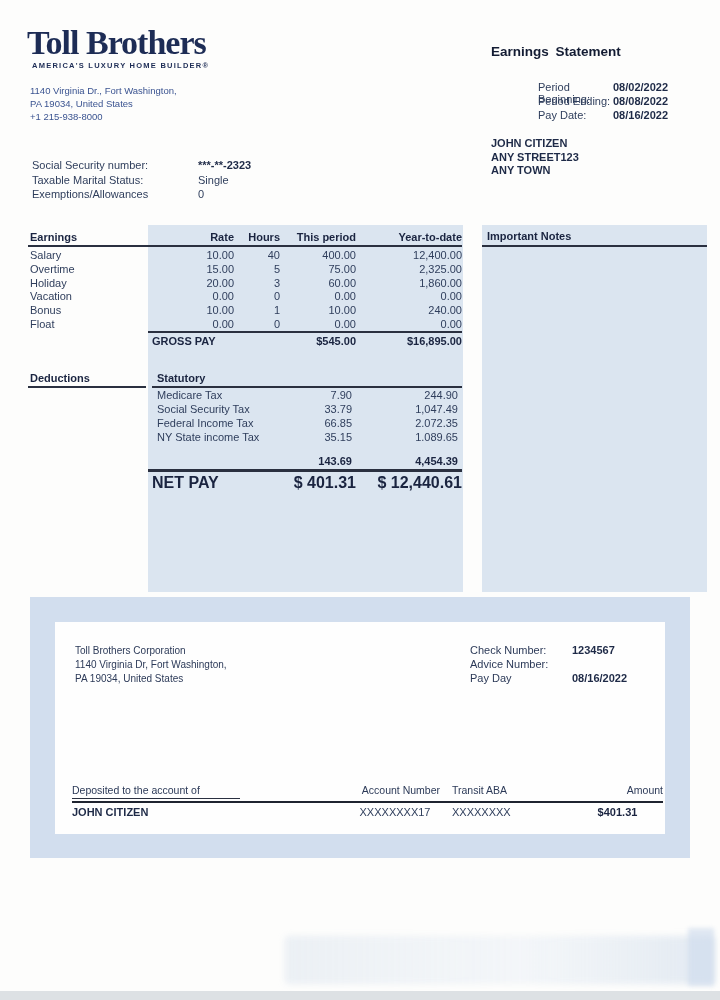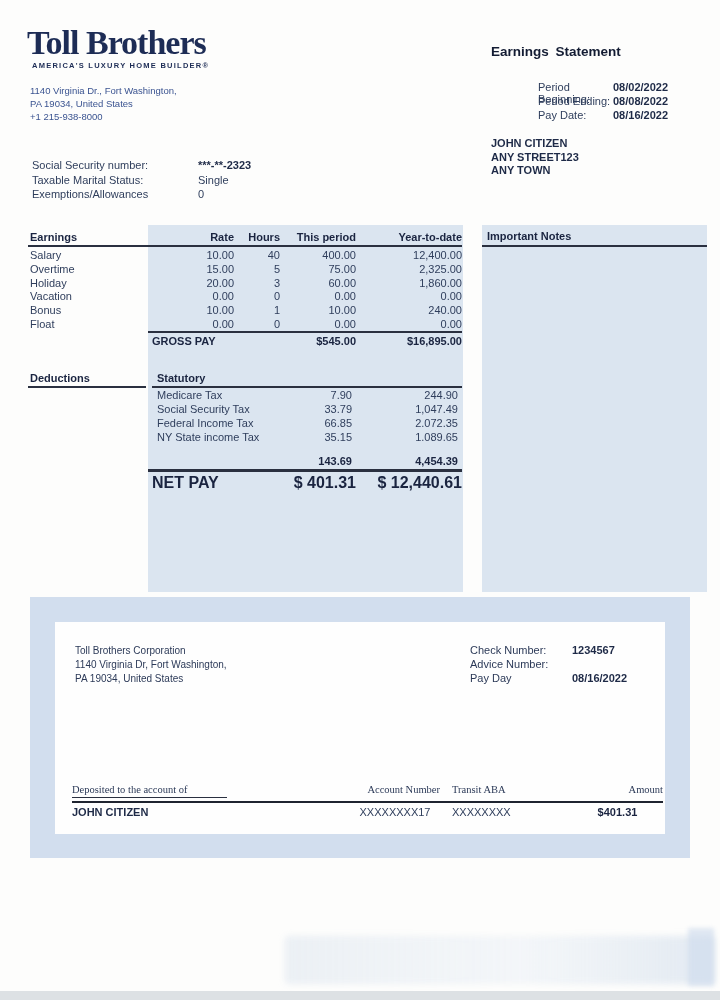--- a/index.html
+++ b/index.html
@@ -105,21 +105,21 @@
   .check-fields{ position:absolute; left:470px; top:644px; font-size:11px; }
   .cf-row{ display:flex; height:14px; align-items:baseline; }
   .cf-label{ width:102px; color:#2c3a58; }
   .cf-value{ font-weight:bold; color:#1e2a47; }
 
   .deposit{ position:absolute; left:72px; top:784px; width:591px; }
   .dep-head{
     display:grid; grid-template-columns:278px 90px 132px 91px;
     font-size:10.5px; color:#2c3a58; height:17px; align-items:baseline;
   }
-  .dep-head span{ text-align:right;font-family:Liberation Serif, serif; }
+  .dep-head span{ text-align:right; }
   .dep-head span:first-child{ text-align:left; }
   .dep-head .u{ display:inline-block; border-bottom:1.2px solid #2a3040; padding-bottom:2px; padding-right:40px; }
   .dep-head span:nth-child(3){ text-align:left; padding-left:12px; }
   .dep-thick{ height:2px; background:#1f2430; }
   .dep-row{
     display:grid; grid-template-columns:278px 90px 132px 91px;
     font-size:11px; padding-top:3px; align-items:baseline;
   }
   .dep-row span{ text-align:center; color:#2f3e5c; }
   .dep-row span:first-child{ text-align:left; font-weight:bold; color:#1e2a47; }

